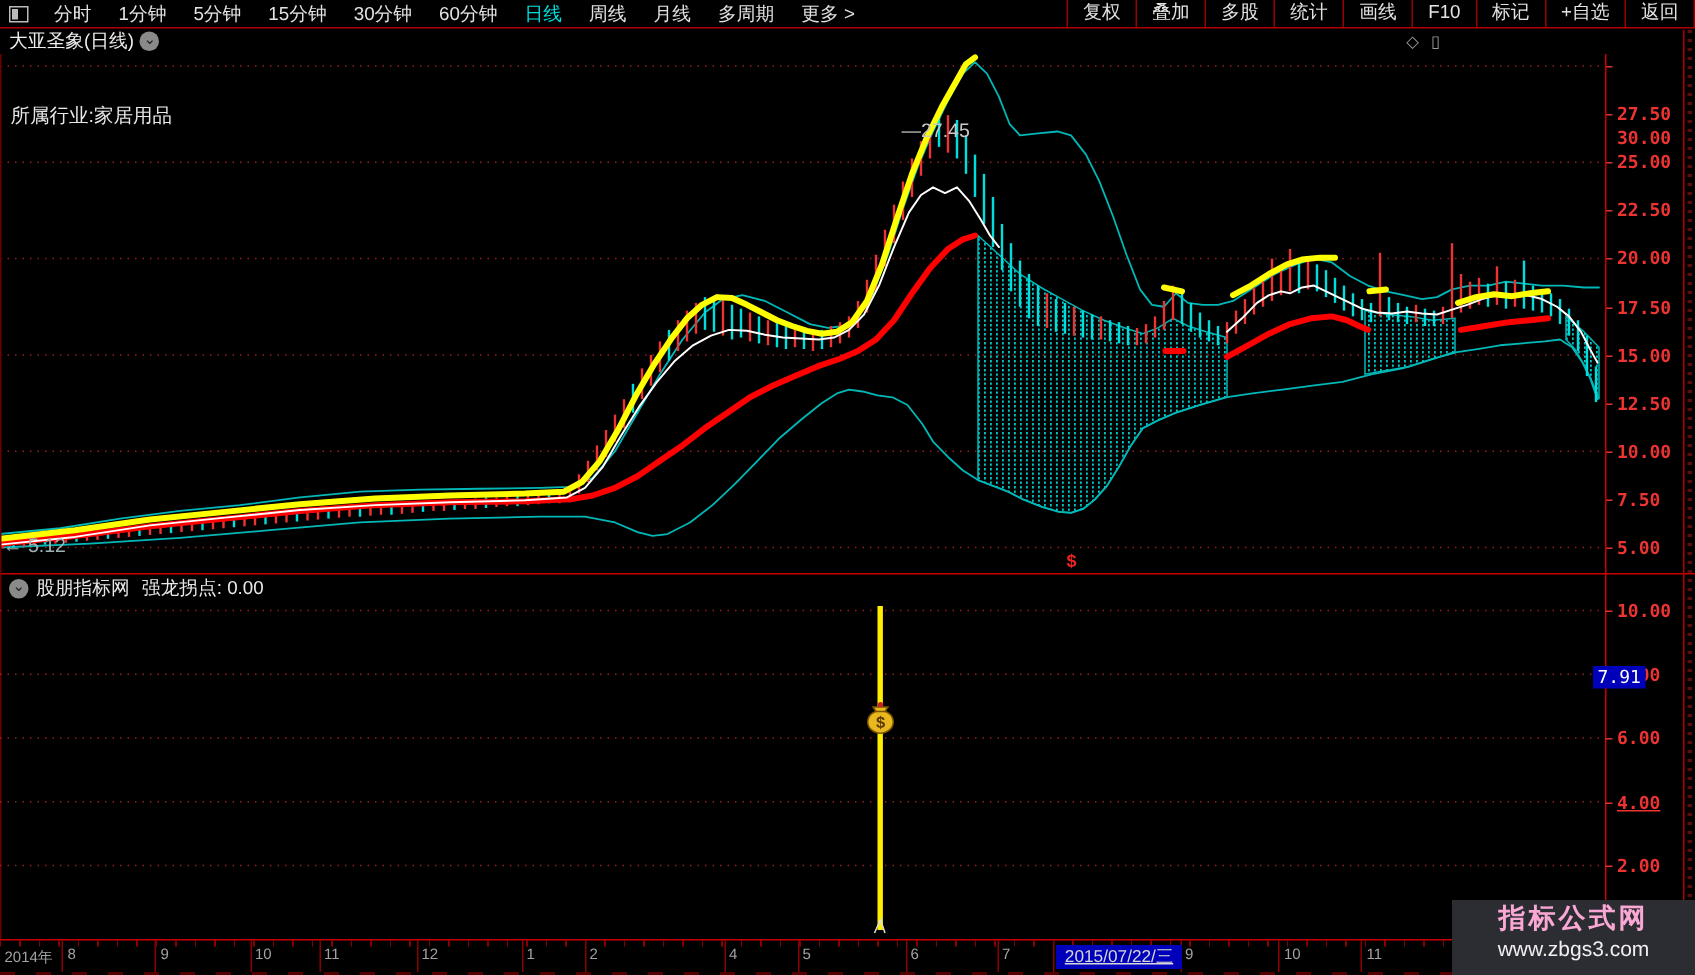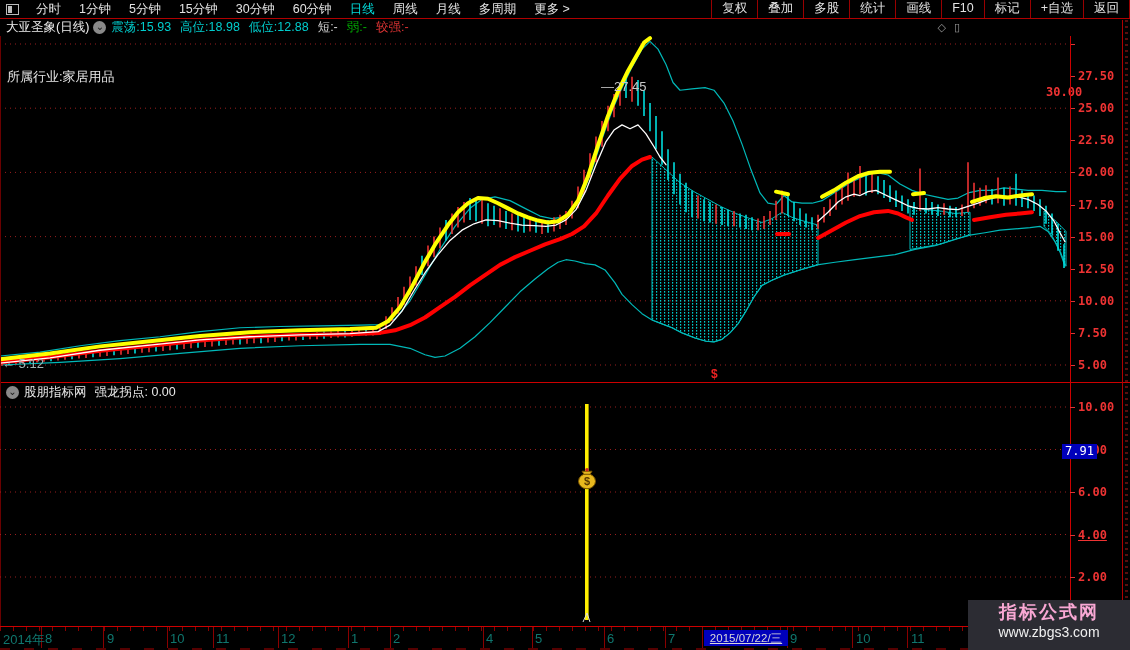--- a/index.html
+++ b/index.html
@@ -47,21 +47,21 @@
 
   
   .subheader { position:absolute; left:0; top:383px; width:1130px; height:18px;
                display:flex; align-items:center; font-size:12.5px; color:#e8e8e8; }
 
   
   .timeline { position:absolute; left:0; top:626px; width:1130px; height:22px;
               border-top:1px solid #cc0000; background:#000; }
   .timeline .minor { position:absolute; left:0; top:0; width:1070px; height:4px;
               background:repeating-linear-gradient(90deg, #8a0000 0 1px, transparent 1px 13px); }
-  .t-label { position:absolute; top:4px; color:#0f766e; font-size:13px; white-space:nowrap; }
+  .t-label { position:absolute; top:4px; color:#a3a3a3; font-size:10px; white-space:nowrap; }
   .t-bound { position:absolute; top:0; width:1px; height:22px; background:#8a0000; }
   .t-high { position:absolute; top:3px; height:16px; background:#0000bb; color:#d8d8d8;
             font-size:11.5px; line-height:16px; text-align:center;text-decoration:underline; }
   .bottom-sliver { position:absolute; left:0; top:648px; width:1130px; height:2px;
             background:repeating-linear-gradient(90deg, #550000 0 10px, #000 10px 24px); }
 
   
   .val-badge { position:absolute; background:#0000bb; color:#fff; font-size:12px;
                font-family:"DejaVu Sans Mono", monospace; padding:0 3px; line-height:15px; }
 
@@ -100,28 +100,20 @@
       <span class="menu-btn">F10</span>
       <span class="menu-btn">标记</span>
       <span class="menu-btn">+自选</span>
       <span class="menu-btn">返回</span>
     </div>
 </div>
 
 <div class="inforow">
   <span class="stock-name">大亚圣象(日线)</span>
   <span class="circle-chev">⌄</span>
-  <span id="info-fields" style="display:flex;">
-      <span class="info-field" style="color: rgb(0, 204, 204);">震荡:15.93</span>
-      <span class="info-field" style="color: rgb(0, 204, 204);">高位:18.98</span>
-      <span class="info-field" style="color: rgb(0, 204, 204);">低位:12.88</span>
-      <span class="info-field" style="color: rgb(216, 216, 216);">短:-</span>
-      <span class="info-field" style="color: rgb(0, 170, 0);">弱:-</span>
-      <span class="info-field" style="color: rgb(221, 51, 51);">较强:-</span>
-    </span>
   <span class="info-icons">
     <span>◇</span>
     <span>▯</span>
   </span>
 </div>
 
 <svg id="main-svg" width="1070" height="346" style="top:36px;">
     <defs>
       <pattern id="hatch" width="4" height="3" patternUnits="userSpaceOnUse">
         <rect x="0" y="0" width="1.2" height="1.6" fill="#00cccc"></rect>
@@ -318,21 +310,21 @@
     <polyline points="822,160.796 834,154.37599999999998 846,146.672 858,140.252 868,137.042 880,135.75799999999998 890,135.75799999999998" fill="none" stroke="#ffff00" stroke-width="4" stroke-linejoin="round" stroke-linecap="round"></polyline>
     <polyline points="913,158.22799999999998 924,156.94400000000002" fill="none" stroke="#ffff00" stroke-width="4" stroke-linejoin="round" stroke-linecap="round"></polyline>
     <polyline points="972,165.93200000000002 984,162.07999999999998 996,160.15400000000002 1008,161.438 1020,159.512 1032,158.22799999999998" fill="none" stroke="#ffff00" stroke-width="4" stroke-linejoin="round" stroke-linecap="round"></polyline>
   </svg>
 <div class="industry">所属行业:家居用品</div>
 <div class="anno" style="left:601px; top:79px;">
   <span style="color:#bbb;">—</span><span>27.45</span></div>
 <div class="anno" style="left:2px; top:356px; color:#9fb3b3;">← 5.12</div>
 <div class="money-sym" style="left:711px; top:367px;">$</div>
 <div id="main-axis">
-    <div class="axis-label" style="left: 1046px; top: 37px; margin-top: 48px;">30.00</div>
+    <div class="axis-label" style="left: 1078px; top: 37px; margin-top: 48px;">30.00</div>
     <div class="axis-tick" style="left: 1070px; top: 44px;"></div>
     <div class="axis-label" style="left: 1078px; top: 69.1px;">27.50</div>
     <div class="axis-tick" style="left: 1070px; top: 76.1px;"></div>
     <div class="axis-label" style="left: 1078px; top: 101.2px;">25.00</div>
     <div class="axis-tick" style="left: 1070px; top: 108.2px;"></div>
     <div class="axis-label" style="left: 1078px; top: 133.3px;">22.50</div>
     <div class="axis-tick" style="left: 1070px; top: 140.3px;"></div>
     <div class="axis-label" style="left: 1078px; top: 165.4px;">20.00</div>
     <div class="axis-tick" style="left: 1070px; top: 172.4px;"></div>
     <div class="axis-label" style="left: 1078px; top: 197.5px;">17.50</div>

